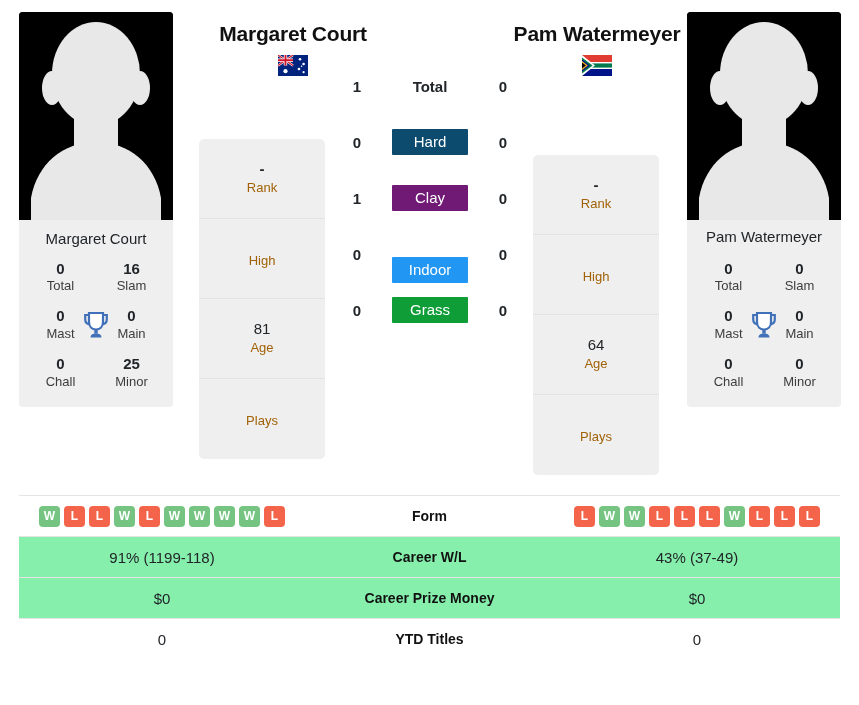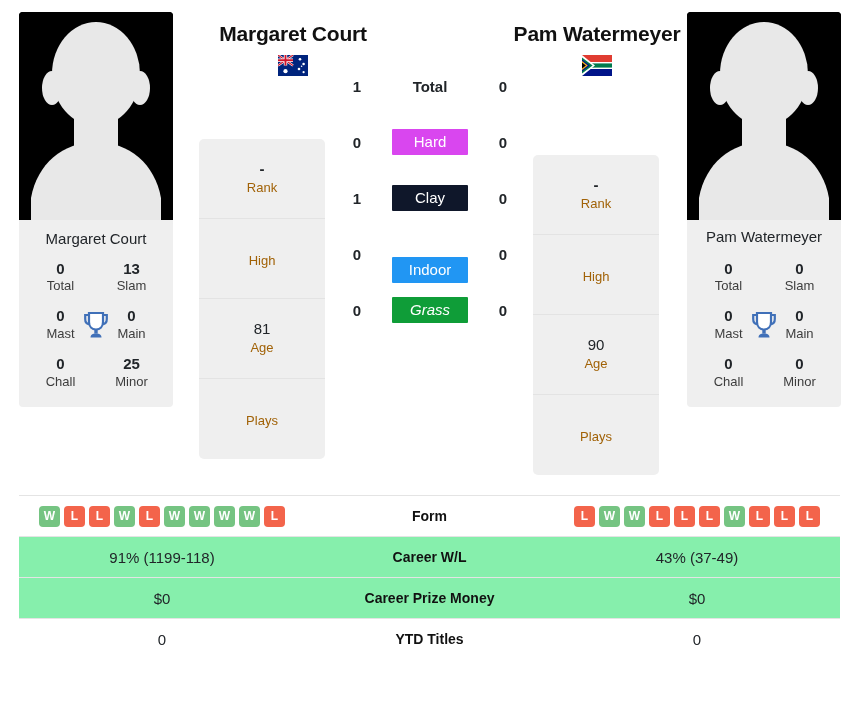--- a/index.html
+++ b/index.html
@@ -154,21 +154,21 @@
     </div>
 
     <div class="trophy-card left">
       <div class="trophy-title">Margaret Court</div>
       <div class="trophy-grid">
         <div class="tstat">
           <div class="num">0</div>
           <div class="lbl">Total</div>
         </div>
         <div class="tstat">
-          <div class="num">13</div>
+          <div class="num">16</div>
           <div class="lbl">Slam</div>
         </div>
         <div class="tstat">
           <div class="num">0</div>
           <div class="lbl">Mast</div>
         </div>
         <div class="tstat">
           <div class="num">0</div>
           <div class="lbl">Main</div>
         </div>
@@ -230,36 +230,36 @@
     </div>
 
     <div class="h2h">
       <div class="h2h-row">
         <div class="h2h-score">1</div>
         <div class="h2h-label-plain">Total</div>
         <div class="h2h-score">0</div>
       </div>
       <div class="h2h-row">
         <div class="h2h-score">0</div>
-        <div class="surface-badge" id="badge-hard" style="background: #d946ef;">Hard</div>
+        <div class="surface-badge" id="badge-hard" style="background: #0c4a6e;">Hard</div>
         <div class="h2h-score">0</div>
       </div>
       <div class="h2h-row">
         <div class="h2h-score">1</div>
-        <div class="surface-badge" id="badge-clay" style="background: #0f172a; text-align: center;">Clay</div>
+        <div class="surface-badge" id="badge-clay" style="background: #701a75; text-align: center;">Clay</div>
         <div class="h2h-score">0</div>
       </div>
       <div class="h2h-row">
         <div class="h2h-score">0</div>
         <div class="surface-badge" id="badge-indoor" style="background: rgb(33, 150, 243); margin-top: 32px;">Indoor</div>
         <div class="h2h-score">0</div>
       </div>
       <div class="h2h-row">
         <div class="h2h-score">0</div>
-        <div class="surface-badge" id="badge-grass" style="background: rgb(15, 157, 56); font-style: italic;">Grass</div>
+        <div class="surface-badge" id="badge-grass" style="background: rgb(15, 157, 56);">Grass</div>
         <div class="h2h-score">0</div>
       </div>
     </div>
 
     <div class="player-head right">
       <div class="player-name">Pam Watermeyer</div>
       <span class="flag">
         <svg width="30" height="21" viewBox="0 0 30 21">
           <rect width="30" height="21" fill="#ffffff"></rect>
           <path d="M0 0 H30 V7 H0 Z" fill="#e03c31"></path>
@@ -278,21 +278,21 @@
     <div class="info-card right">
       <div class="info-row">
         <div class="val dash">-</div>
         <div class="lbl">Rank</div>
       </div>
       <div class="info-row">
         <div class="val"></div>
         <div class="lbl">High</div>
       </div>
       <div class="info-row">
-        <div class="val">90</div>
+        <div class="val">64</div>
         <div class="lbl">Age</div>
       </div>
       <div class="info-row">
         <div class="val"></div>
         <div class="lbl">Plays</div>
       </div>
     </div>
 
     <div class="trophy-card right">
       <div class="trophy-title">Pam Watermeyer</div>

